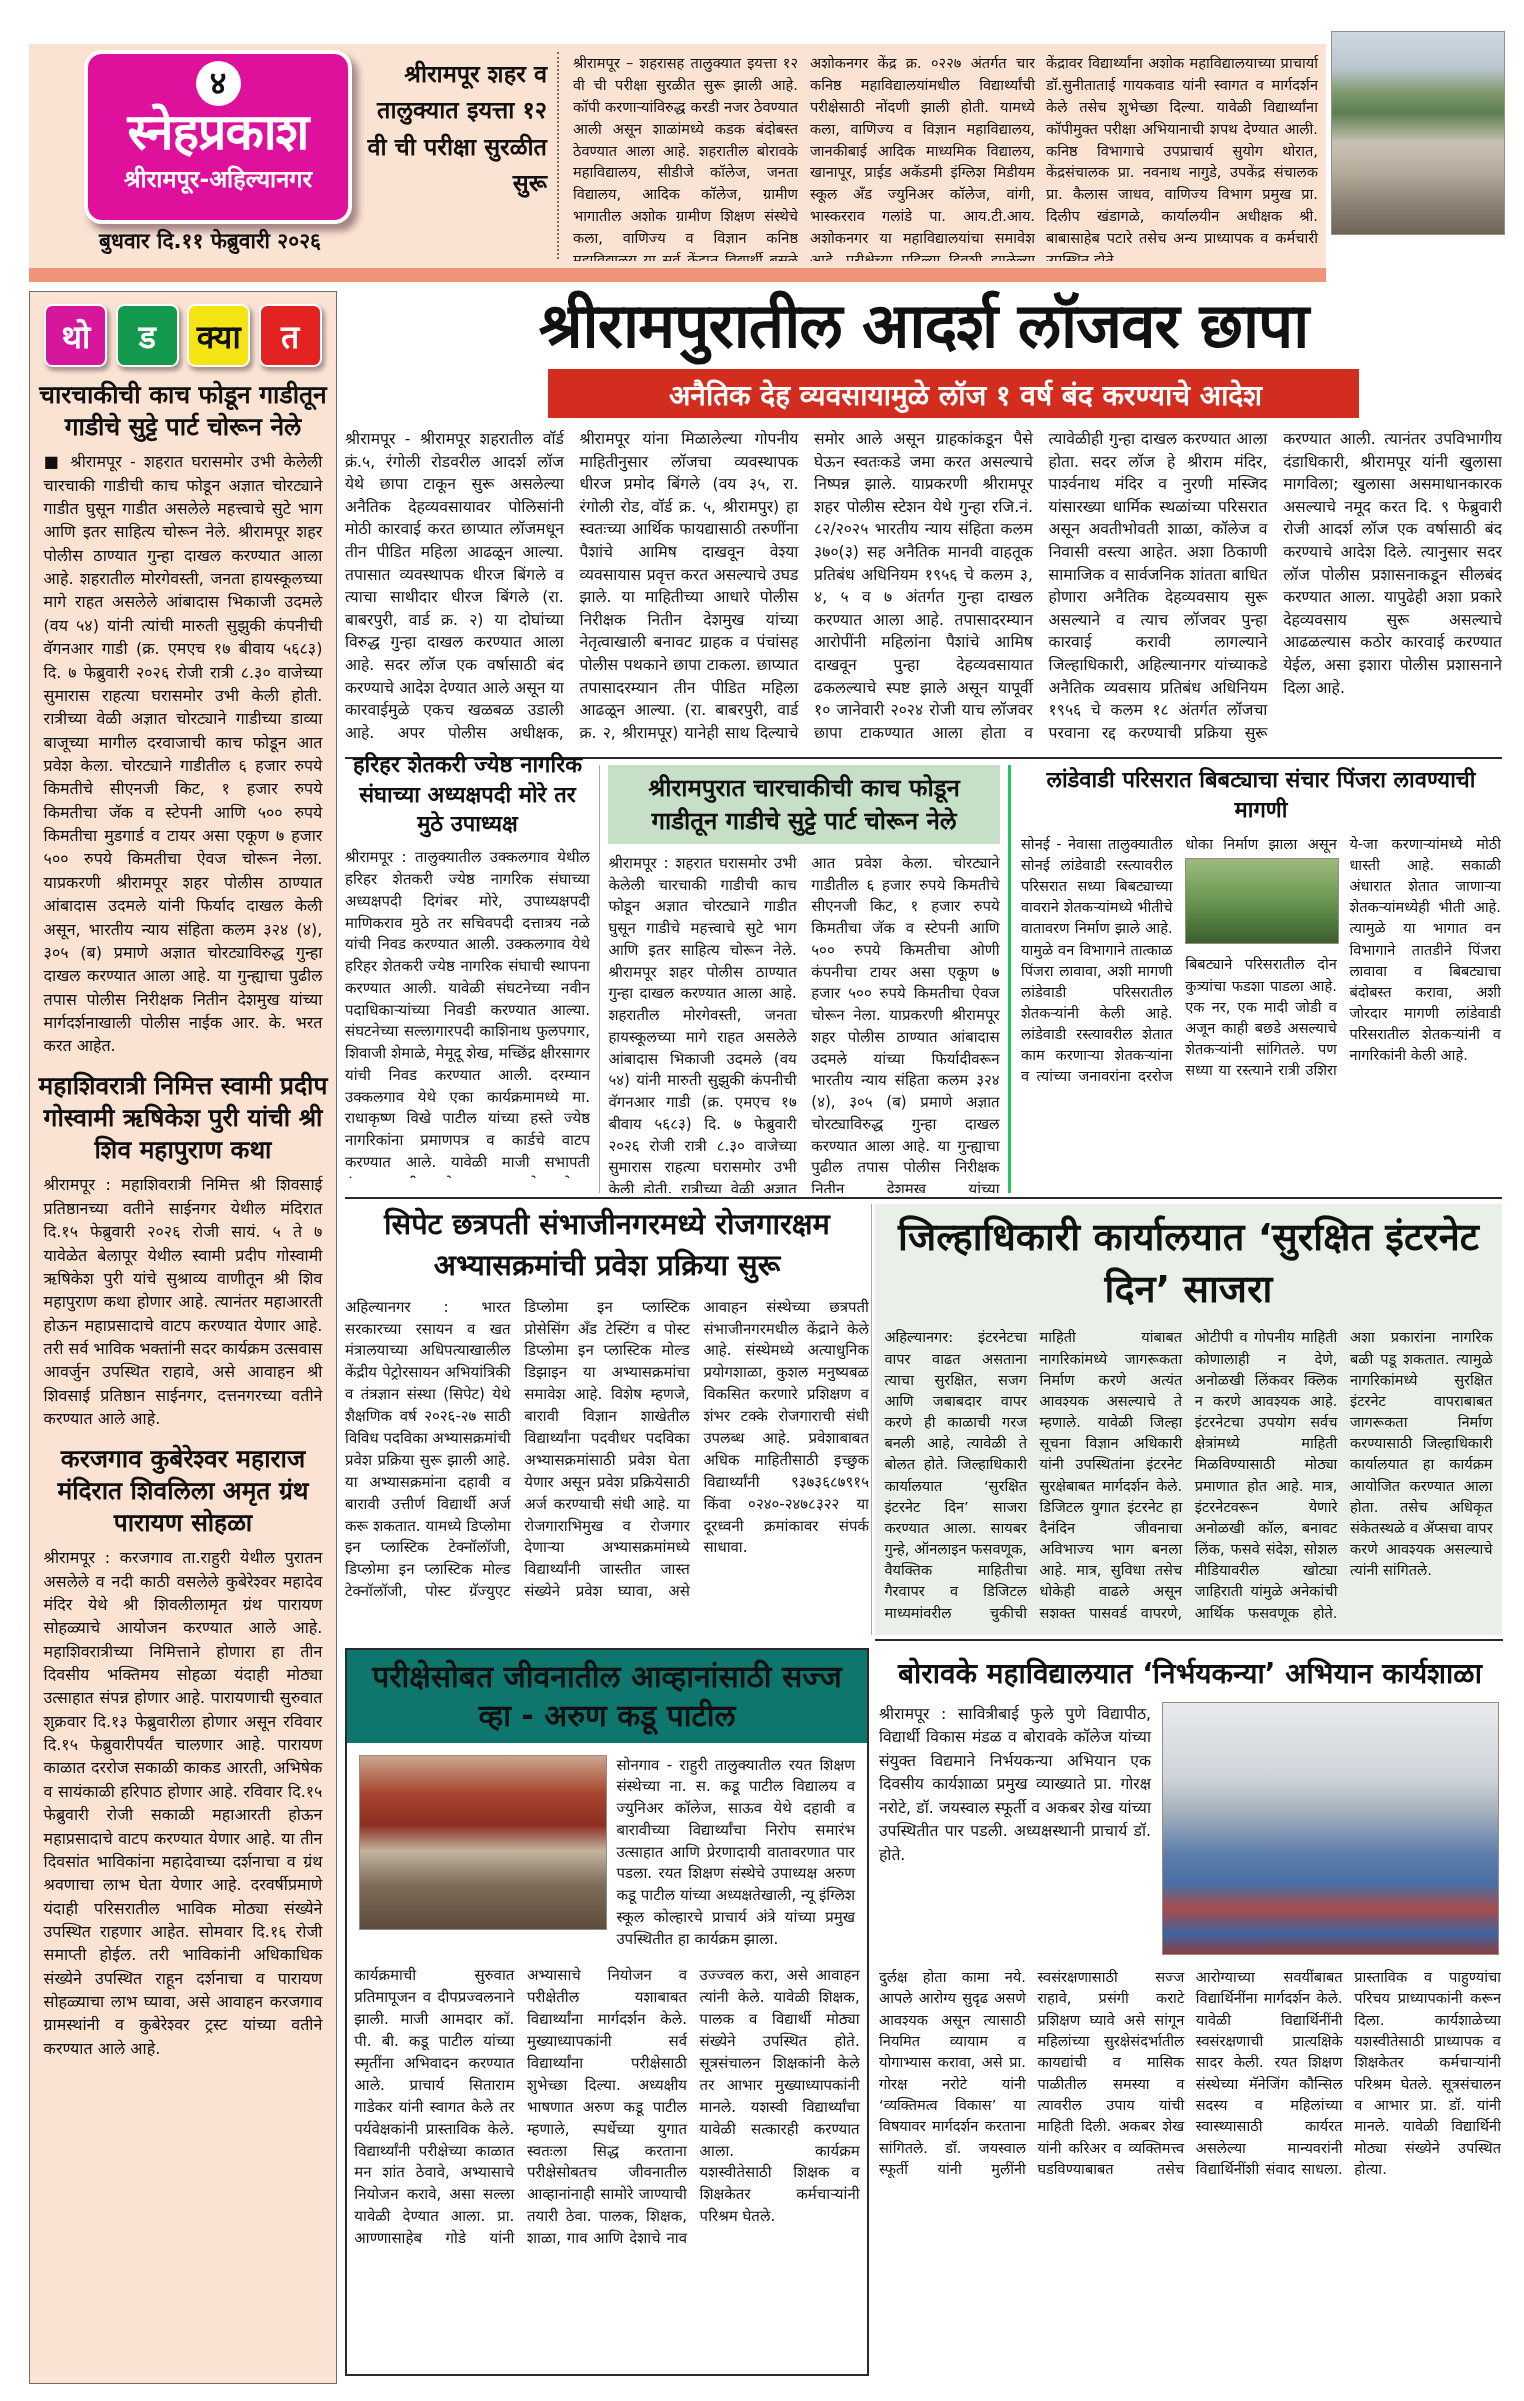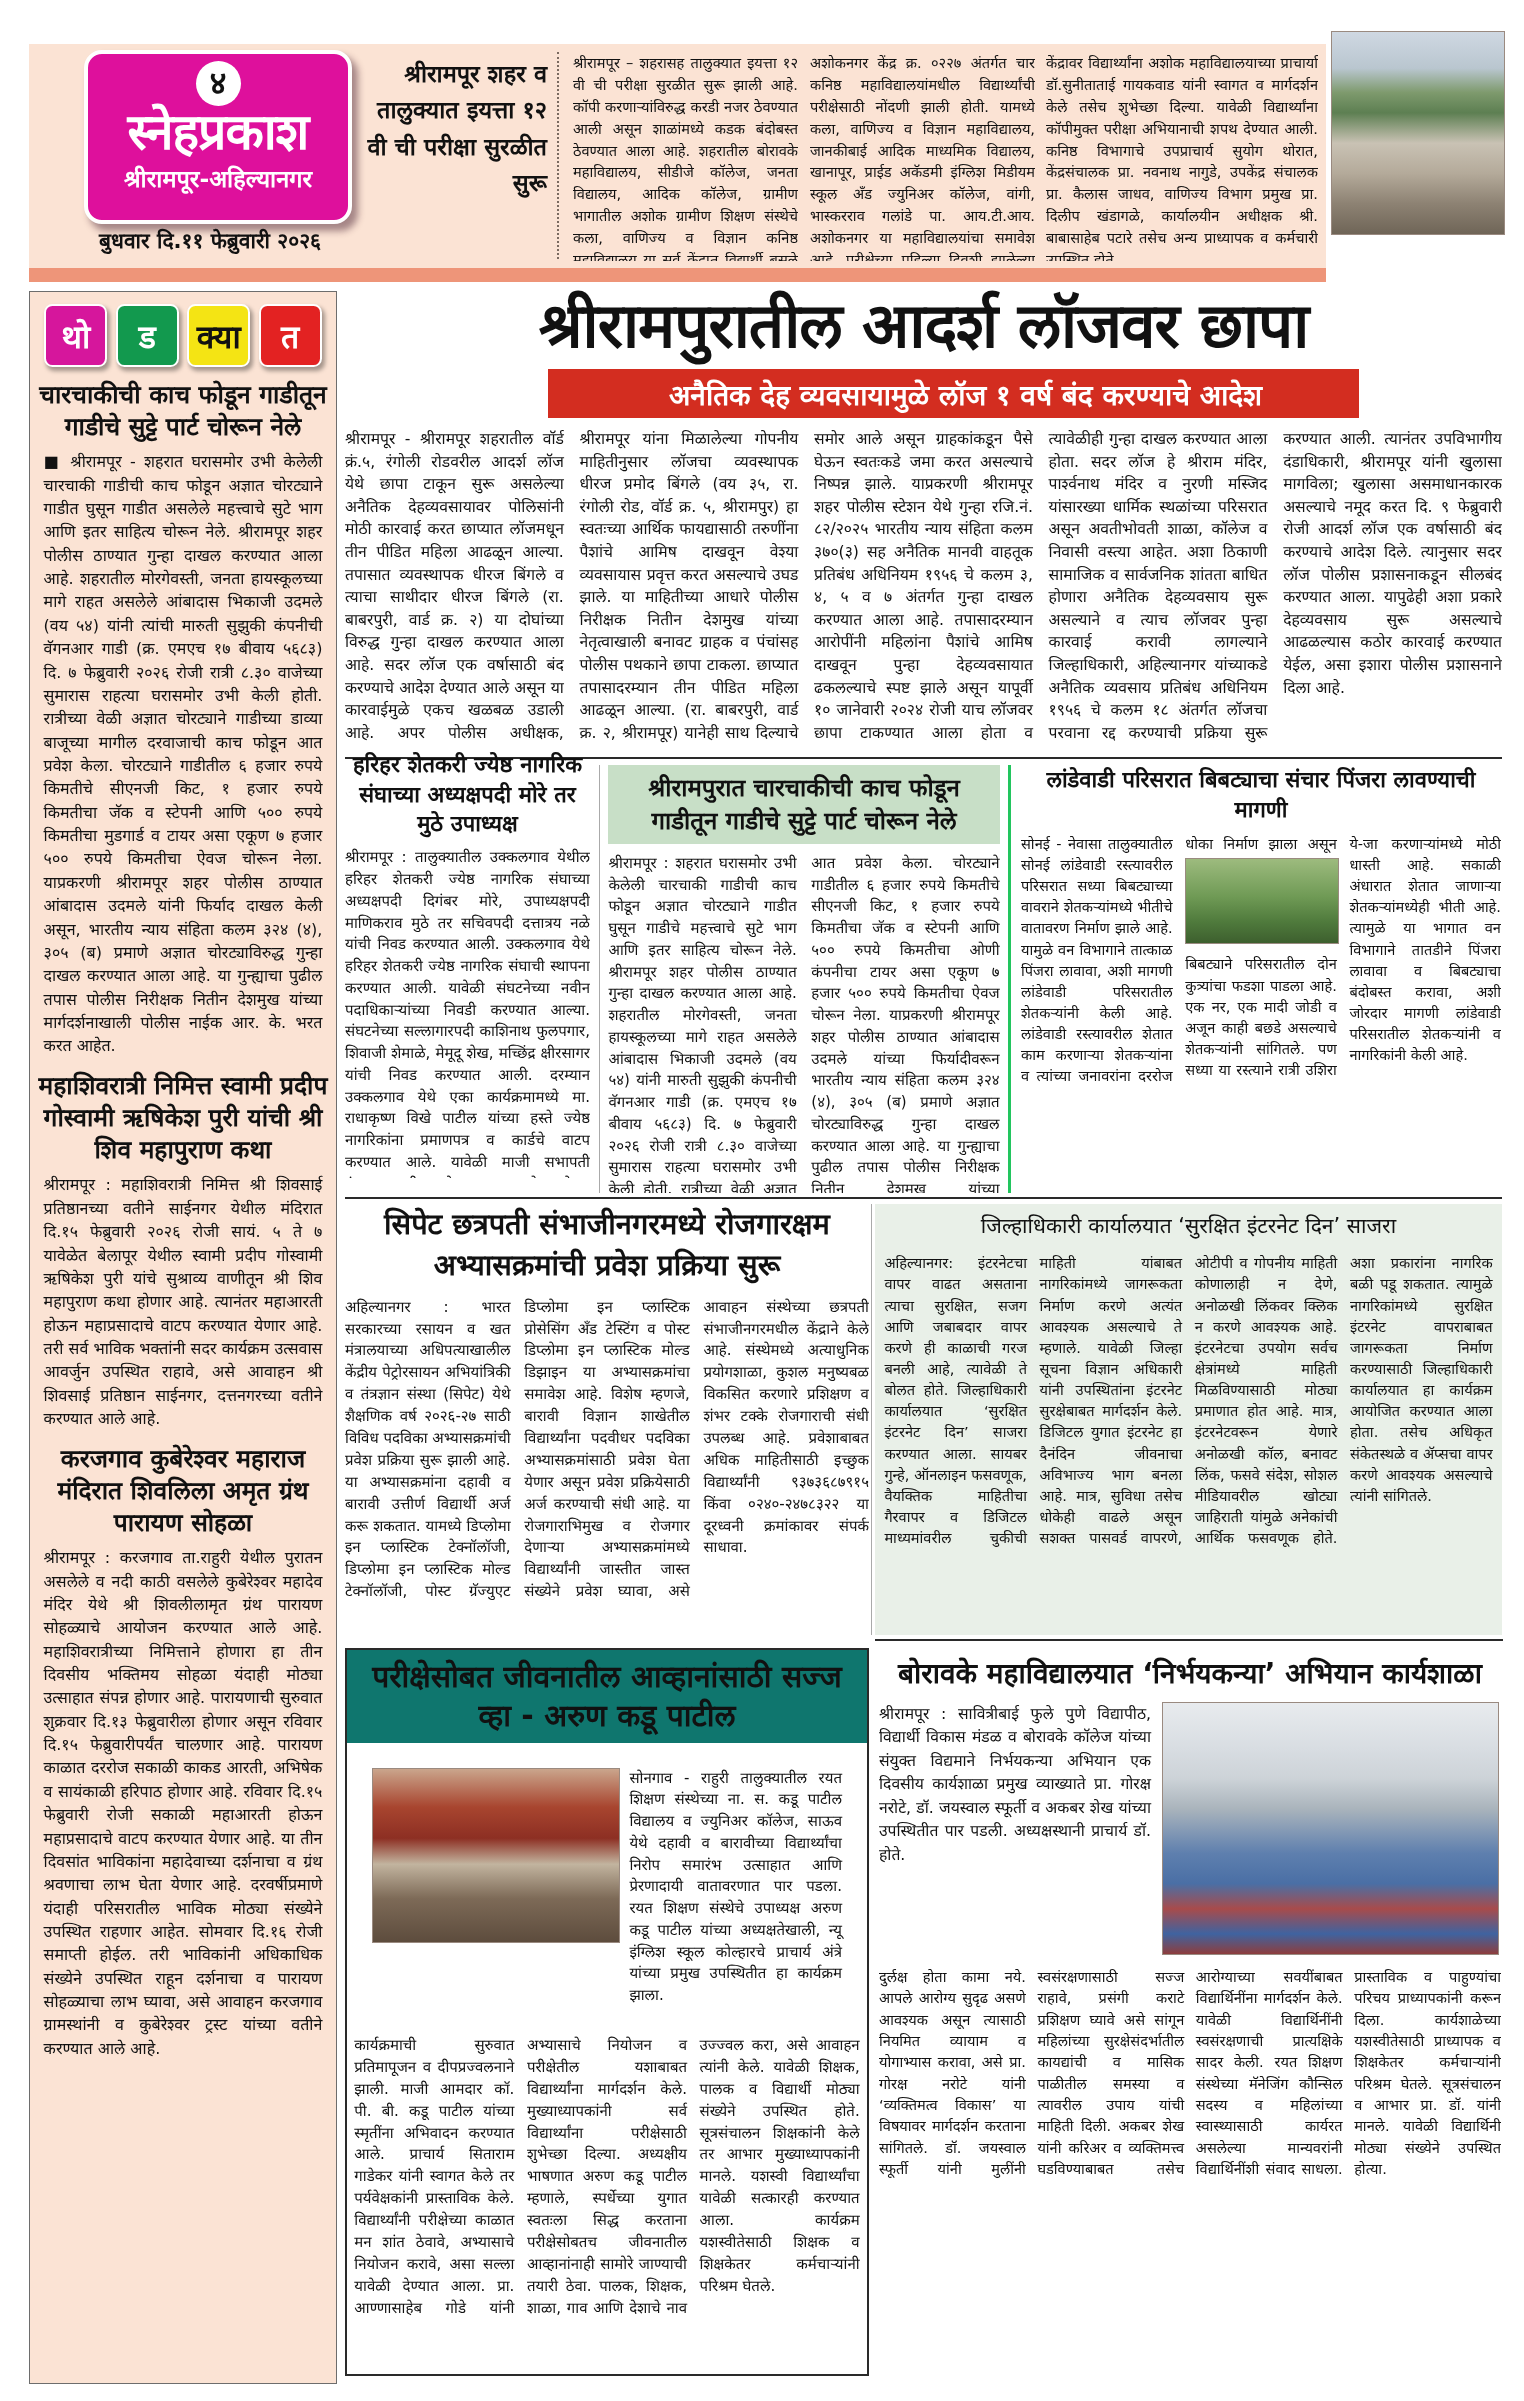--- a/index.html
+++ b/index.html
@@ -54,26 +54,26 @@
   .two-col{column-count:2;column-gap:14.6px;}
   .landewadi{left:1021px;top:765px;width:480px;height:428px;overflow:hidden;}
   .three-col{column-count:3;column-gap:12.6px;font-size:14.6px;}
   .photo-leopard{width:100%;height:84px;margin:4.2px 0;break-inside:avoid;
     background:linear-gradient(180deg,#9dbb7e 0%,#6f9a55 45%,#4f7a3c 75%,#3d5f2e 100%);}
   
   .cipet{left:345px;top:1204px;width:524px;height:431px;overflow:hidden;}
   .cipet-head{font-size:29px;font-weight:bold;text-align:center;line-height:1.4;margin-bottom:11.5px;}
   .cipet-body{column-count:3;column-gap:13.6px;font-size:15px;line-height:1.46;text-align:justify;}
   .internet{left:875px;top:1204px;width:627px;height:431px;background:#e9f0e8;box-sizing:border-box;padding:8.4px 9.4px;overflow:hidden;}
-  .internet-head{font-size:21px;font-weight:normal;text-align:center;margin-bottom:11.5px;line-height:1.35;}
+  .internet-head{font-size:38px;font-weight:bold;text-align:center;margin-bottom:11.5px;line-height:1.35;}
   .internet-body{column-count:4;column-gap:12.6px;font-size:14.6px;line-height:1.45;text-align:justify;}
   
   .pariksha{left:345px;top:1648px;width:524px;height:728px;border:2.1px solid #2a2a2a;box-sizing:border-box;overflow:hidden;}
   .pariksha-head{background:#0f766e;font-size:30px;font-weight:bold;text-align:center;line-height:1.3;padding:7.3px 4.2px;}
-  .pariksha-top{display:flex;gap:9.4px;padding:25px;}
+  .pariksha-top{display:flex;gap:9.4px;padding:12px;}
   .photo-stage{width:246px;height:173px;flex:none;
     background:linear-gradient(180deg,#caa58c 0%,#a8452f 22%,#8d2f23 40%,#c2b49f 55%,#7d6a57 75%,#5d4c3d 100%);}
   .pariksha-lead{font-size:15px;line-height:1.45;text-align:justify;}
   .pariksha-body{padding:3.1px 7.3px;column-count:3;column-gap:12.6px;font-size:15px;line-height:1.46;text-align:justify;height:455px;overflow:hidden;}
   .borawake{left:879px;top:1648px;width:622px;height:728px;overflow:hidden;}
   .borawake-head{font-size:28px;font-weight:bold;text-align:center;margin:5.2px 0 10.5px 0;}
   .borawake-top{display:flex;gap:10.5px;}
   .borawake-lead{width:272px;flex:none;font-size:15.7px;line-height:1.5;text-align:justify;}
   .photo-karate{width:335px;height:251px;
     background:linear-gradient(180deg,#e8ebee 0%,#d8dde2 18%,#cdd3d8 30%,#aab4bc 42%,#5e7fae 60%,#4a6fa5 72%,#a84b4b 82%,#3f63a0 92%,#8d3d3d 100%);}

